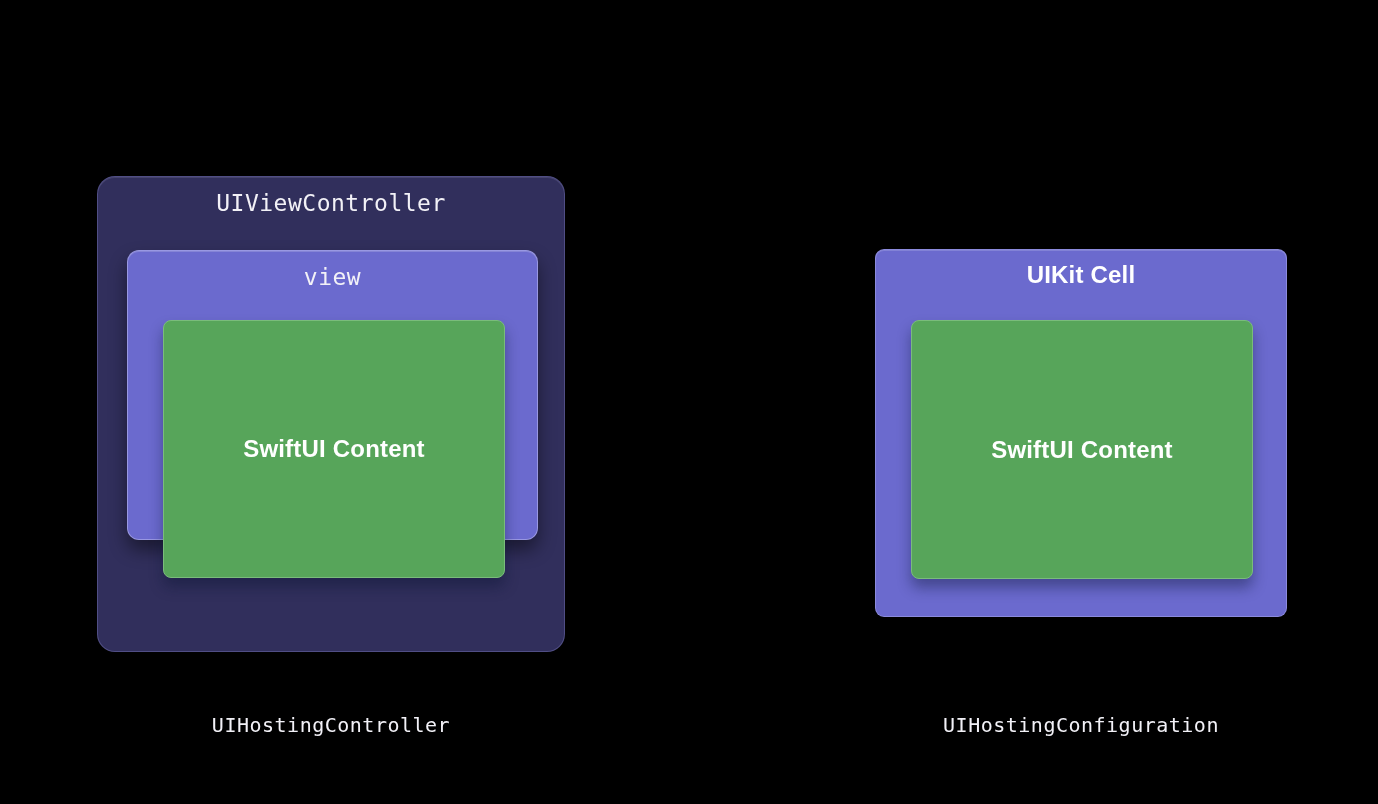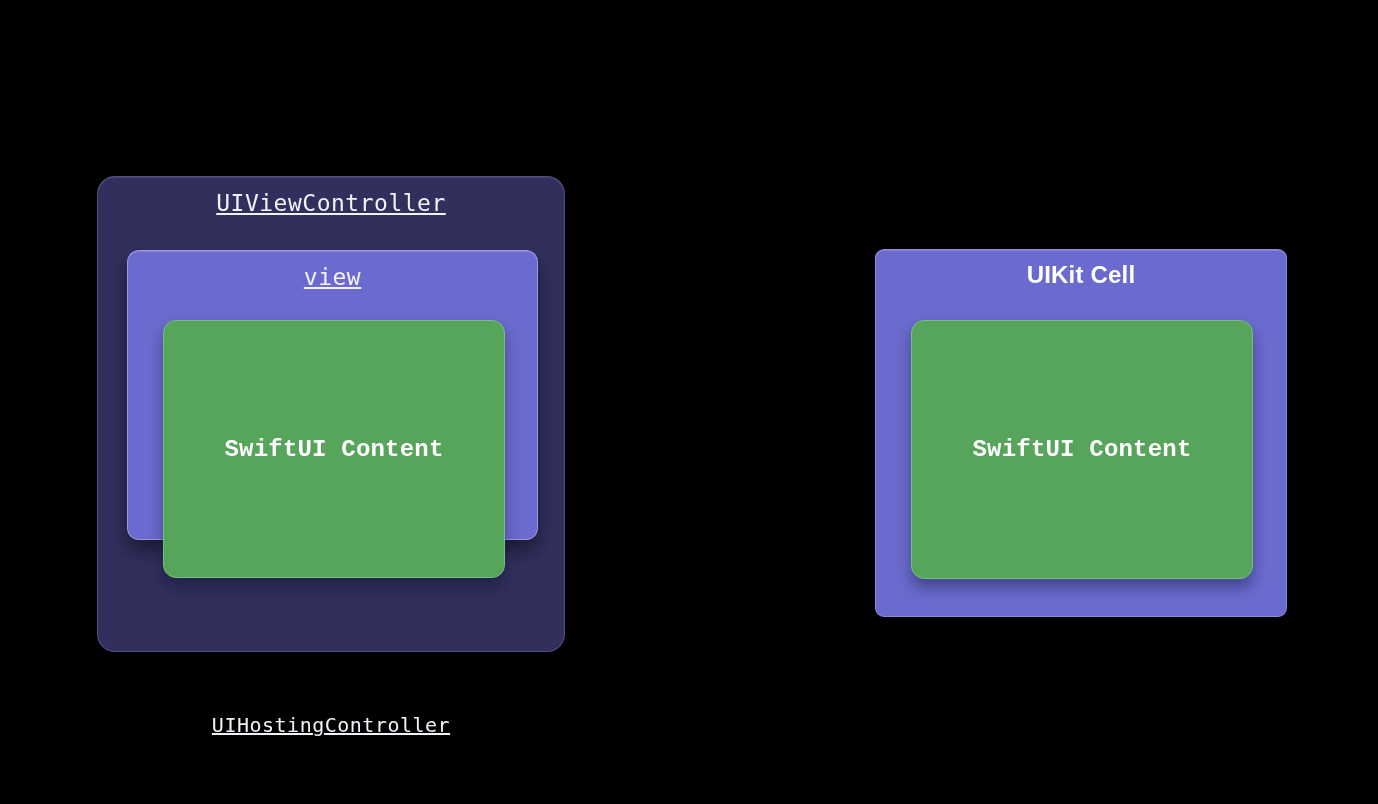--- a/index.html
+++ b/index.html
@@ -20,21 +20,20 @@
     left: 40px;
     top: 26px;
     font-size: 52px;
     font-weight: 700;
     letter-spacing: -1.5px;
     color: var(--title-text, #ffffff);
     white-space: nowrap;
   }
   .mono {
     font-family: "DejaVu Sans Mono", "Liberation Mono", monospace;
-    text-decoration: underline;
   }
   
   .controller-box {
     position: absolute;
     left: 97px;
     top: 176px;
     width: 468px;
     height: 476px;
     background: var(--controller-box, #312f5c);
     border: 1px solid rgba(120, 118, 185, 0.45);
@@ -65,27 +64,26 @@
     box-sizing: border-box;
   }
   .content-box {
     position: absolute;
     left: 35px;
     top: 69px;
     width: 342px;
     height: 258px;
     background: var(--green-box, #57a55a);
     border: 1.5px solid var(--green-border, #7abc7b);
-    border-radius: 13px;
+    border-radius: 8px;
     box-shadow: 0 9px 14px rgba(10, 20, 50, 0.40);
     box-sizing: border-box;
     display: flex;
     align-items: center;
     justify-content: center;
-    font-family: Liberation Mono, monospace;
   }
   .content-label {
     font-size: 24px;
     font-weight: 600;
     color: var(--title-text, #ffffff);
     letter-spacing: 0.2px;
   }
   .cell-label, .box-label-sans {
     position: absolute;
     left: 0;
@@ -148,14 +146,15 @@
   <div class="caption caption-left mono">UIHostingController</div>
 
   <div class="uikit-cell-box">
     <div class="box-label-sans">UIKit Cell</div>
 
     <div class="content-box">
       <div class="content-label">SwiftUI Content</div>
     </div>
   </div>
 
+  <div class="caption caption-right mono">UIHostingConfiguration</div>
 
 </div>
 
 </body></html>

